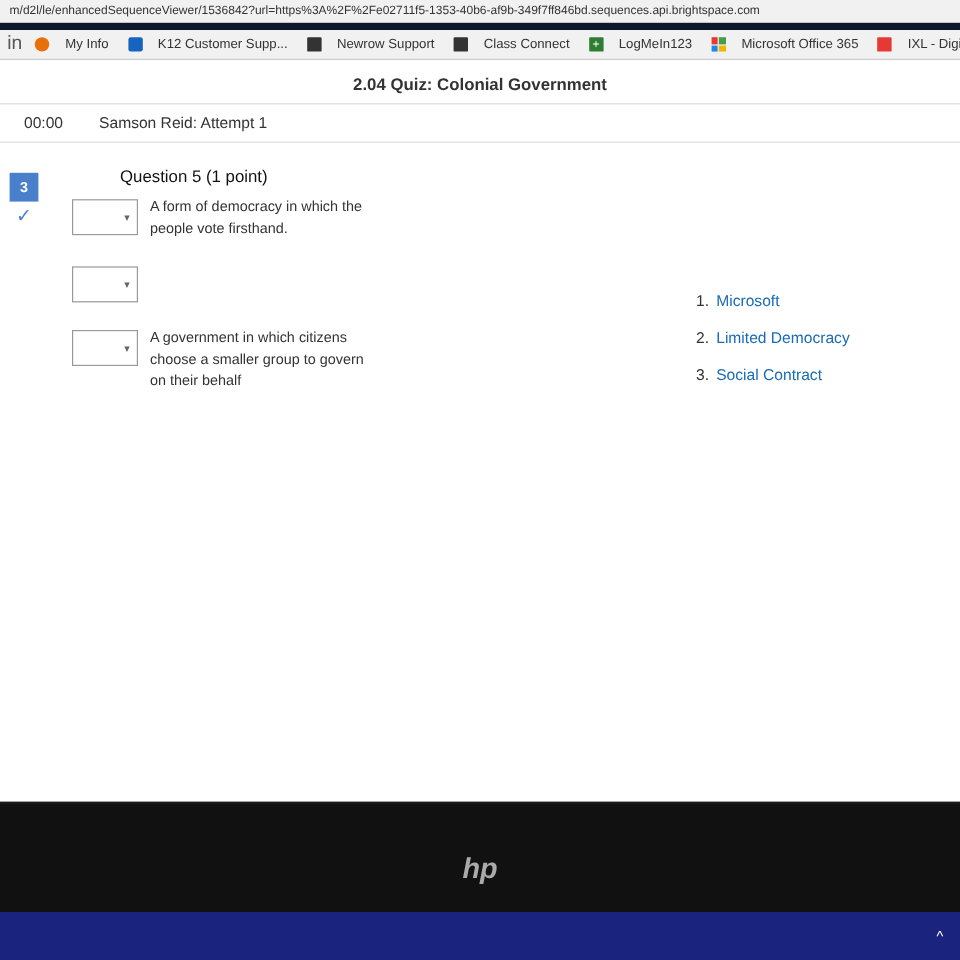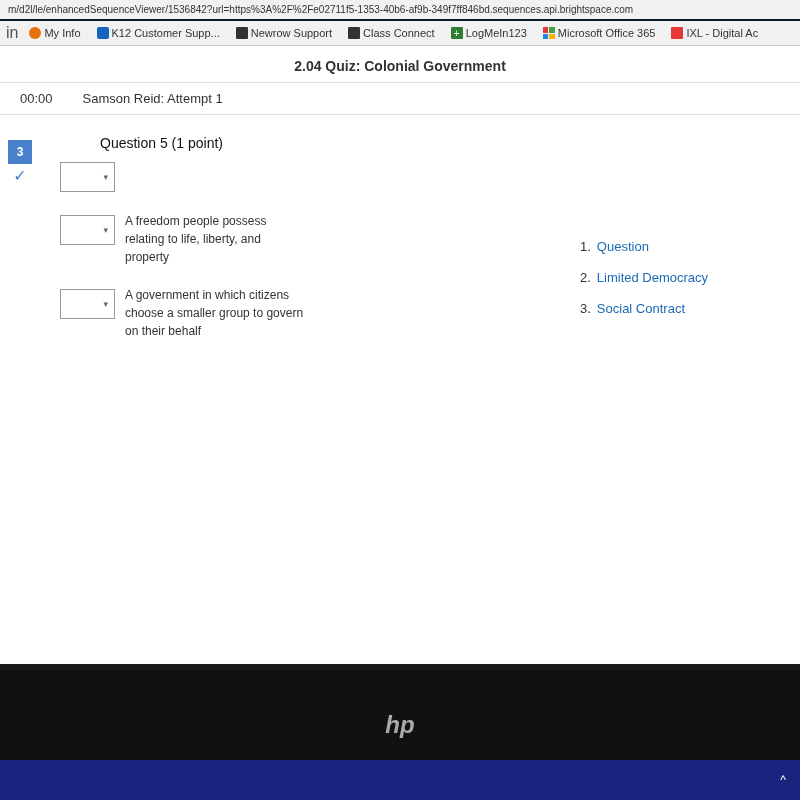--- a/index.html
+++ b/index.html
@@ -17,42 +17,42 @@
       background: #e8e8e8;
       width: 100%;
     }
 
     
     .address-bar {
       background: #f1f1f1;
       padding: 4px 8px;
       font-size: 10px;
       color: #333;
-      border-bottom: 2px solid #0f172a;
+      border-bottom: 6px solid #0f172a;
       white-space: nowrap;
       overflow: hidden;
       text-overflow: ellipsis;
     }
 
     
     .bookmarks-bar {
       background: #f1f1f1;
       border-bottom: 1px solid #ccc;
       padding: 3px 6px;
       display: flex;
       align-items: center;
       gap: 6px;
       font-size: 11px;
       color: #333;
     }
 
     .bookmark-item {
       display: flex;
       align-items: flex-start;
-      gap: 3px;
+      gap: 13px;
       padding: 2px 5px;
       cursor: pointer;
       white-space: nowrap;
     }
 
     .bookmark-icon {
       width: 12px;
       height: 12px;
       border-radius: 50%;
       display: inline-block;
@@ -352,43 +352,43 @@
 
       <div class="matching-container">
 
         <div class="left-items">
 
           <div class="match-row">
             <div class="dropdown-select">
               <span></span>
               <span class="dropdown-arrow">▾</span>
             </div>
+            <div class="match-description">A form of democracy in which the people vote firsthand.</div>
           </div>
 
           <div class="match-row">
             <div class="dropdown-select">
               <span></span>
               <span class="dropdown-arrow">▾</span>
             </div>
-            <div class="match-description">A freedom people possess relating to life, liberty, and property</div>
           </div>
 
           <div class="match-row">
             <div class="dropdown-select">
               <span></span>
               <span class="dropdown-arrow">▾</span>
             </div>
             <div class="match-description">A government in which citizens choose a smaller group to govern on their behalf</div>
           </div>
         </div>
 
         <div class="right-items">
           <div class="vocab-item">
             <span class="vocab-number">1.</span>
-            <span class="vocab-word">Question</span>
+            <span class="vocab-word">Microsoft</span>
           </div>
           <div class="vocab-item">
             <span class="vocab-number">2.</span>
             <span class="vocab-word">Limited Democracy</span>
           </div>
           <div class="vocab-item">
             <span class="vocab-number">3.</span>
             <span class="vocab-word">Social Contract</span>
           </div>
         </div>

